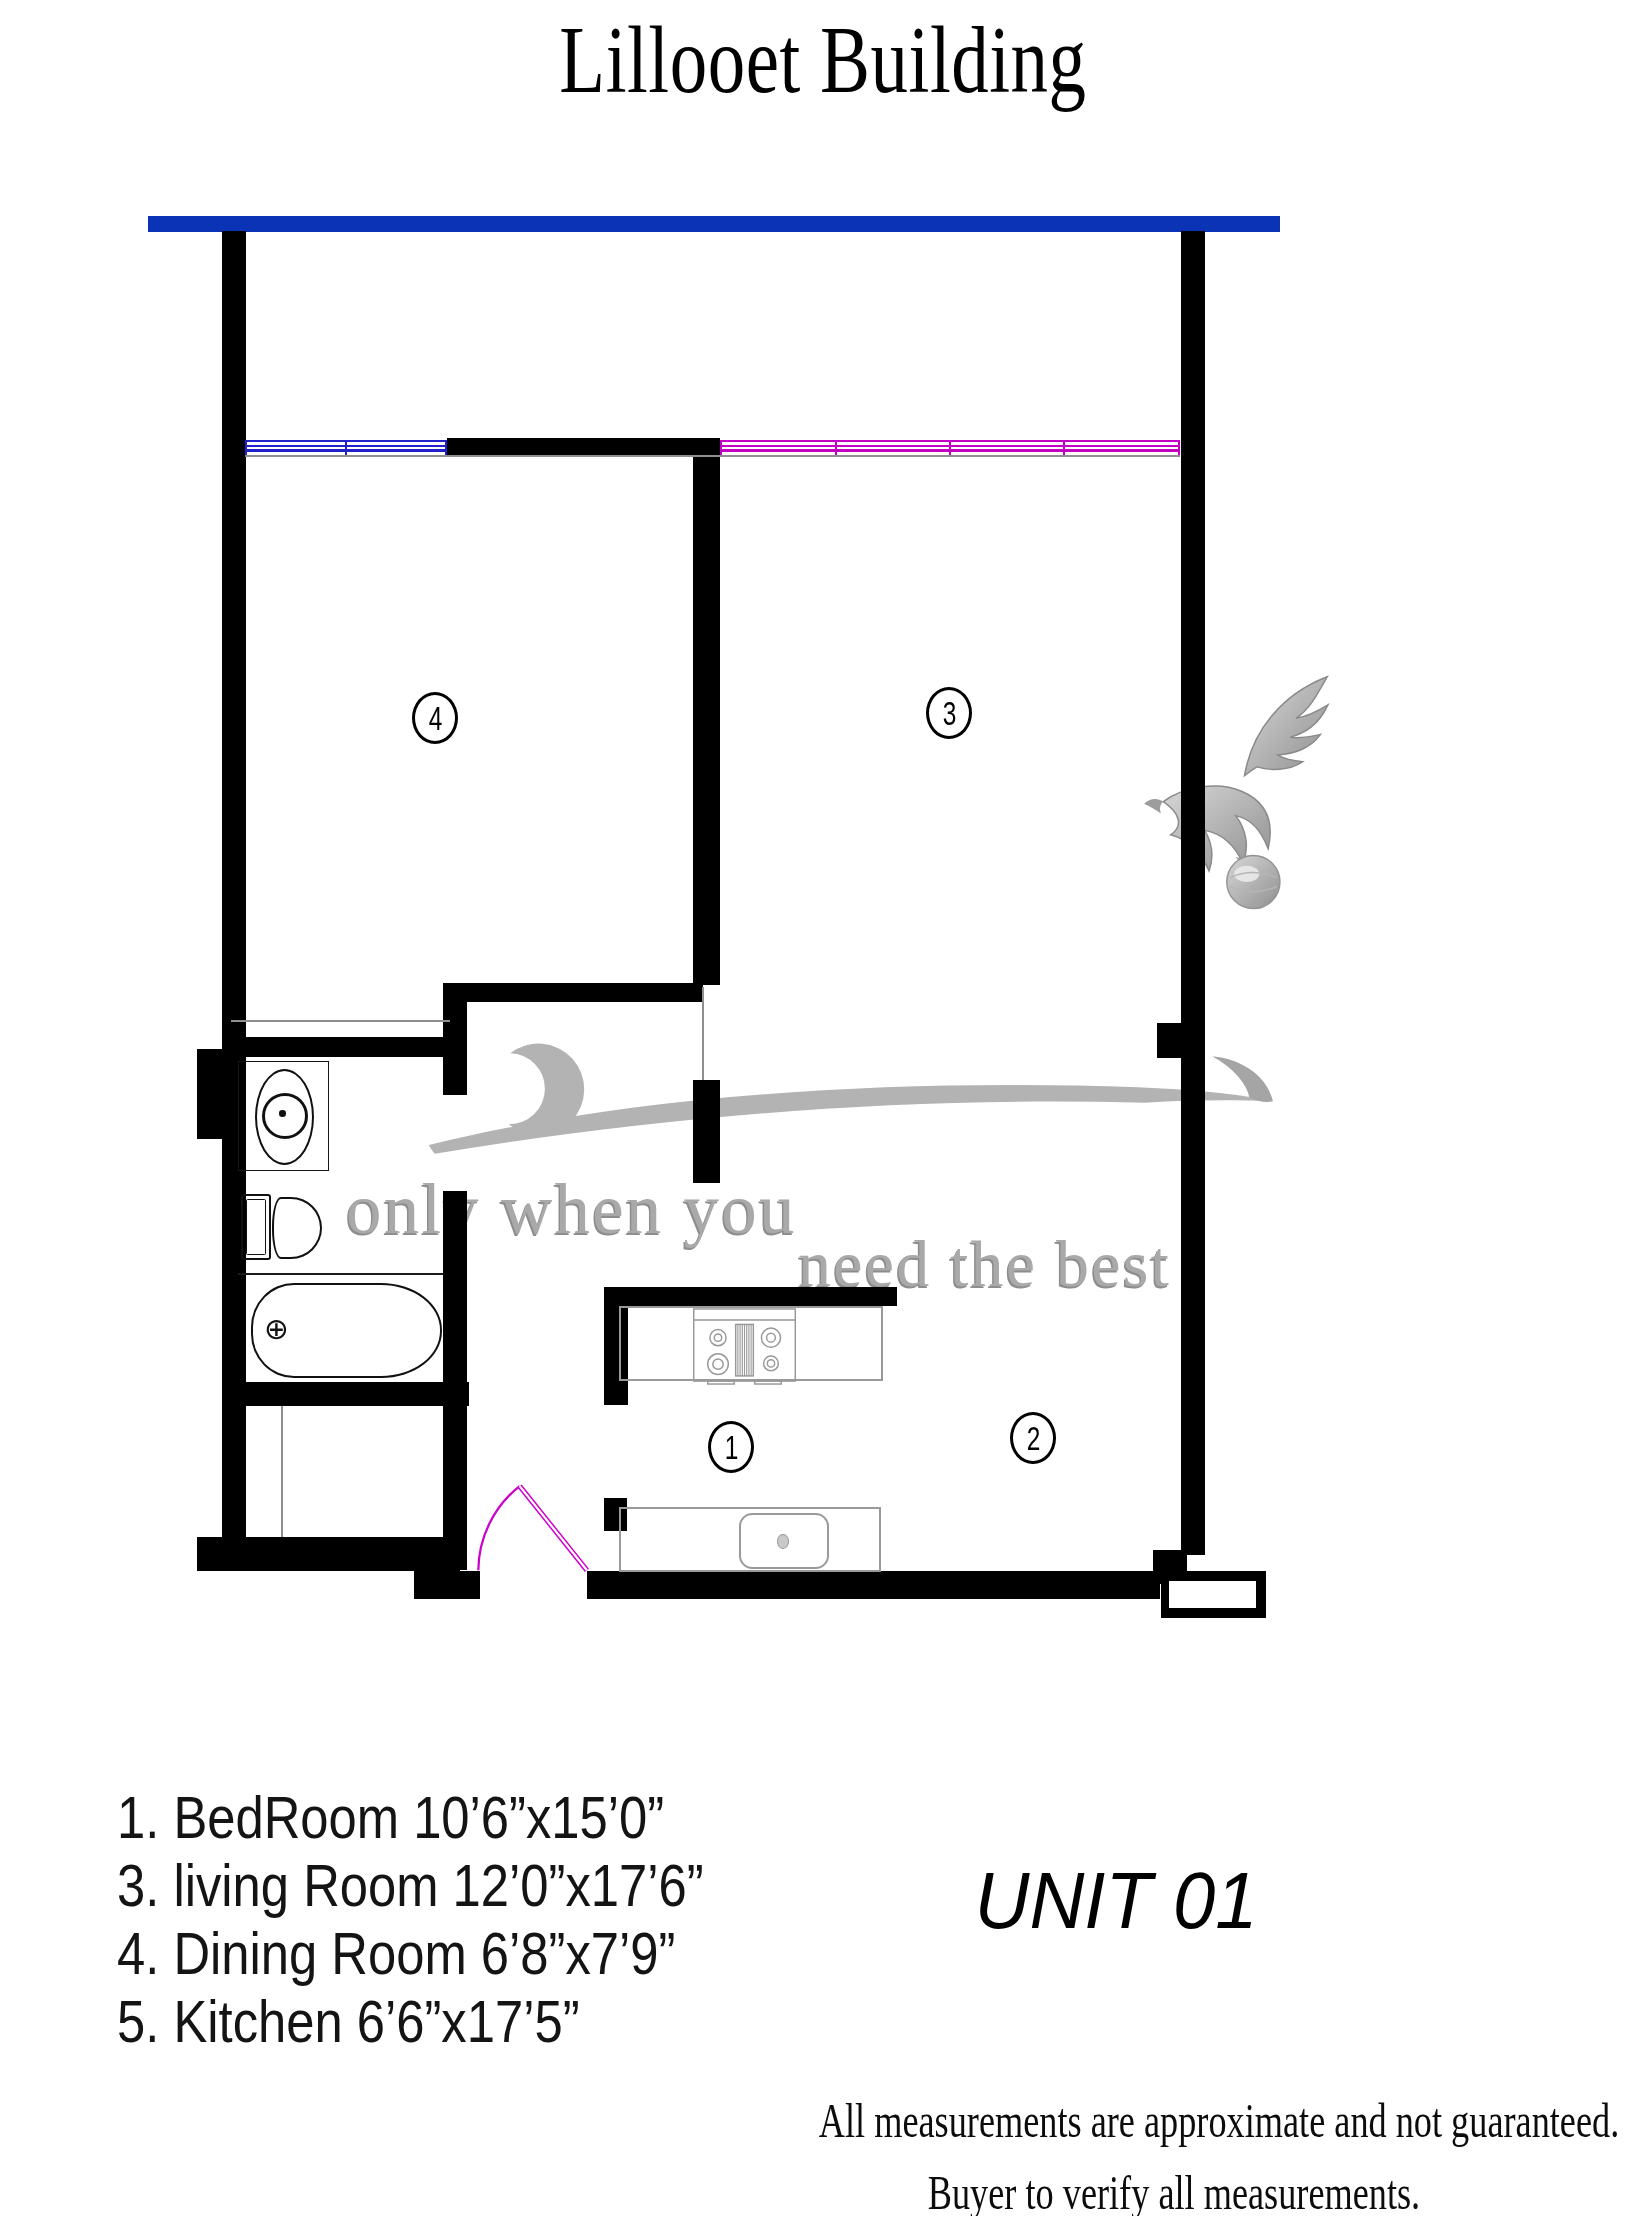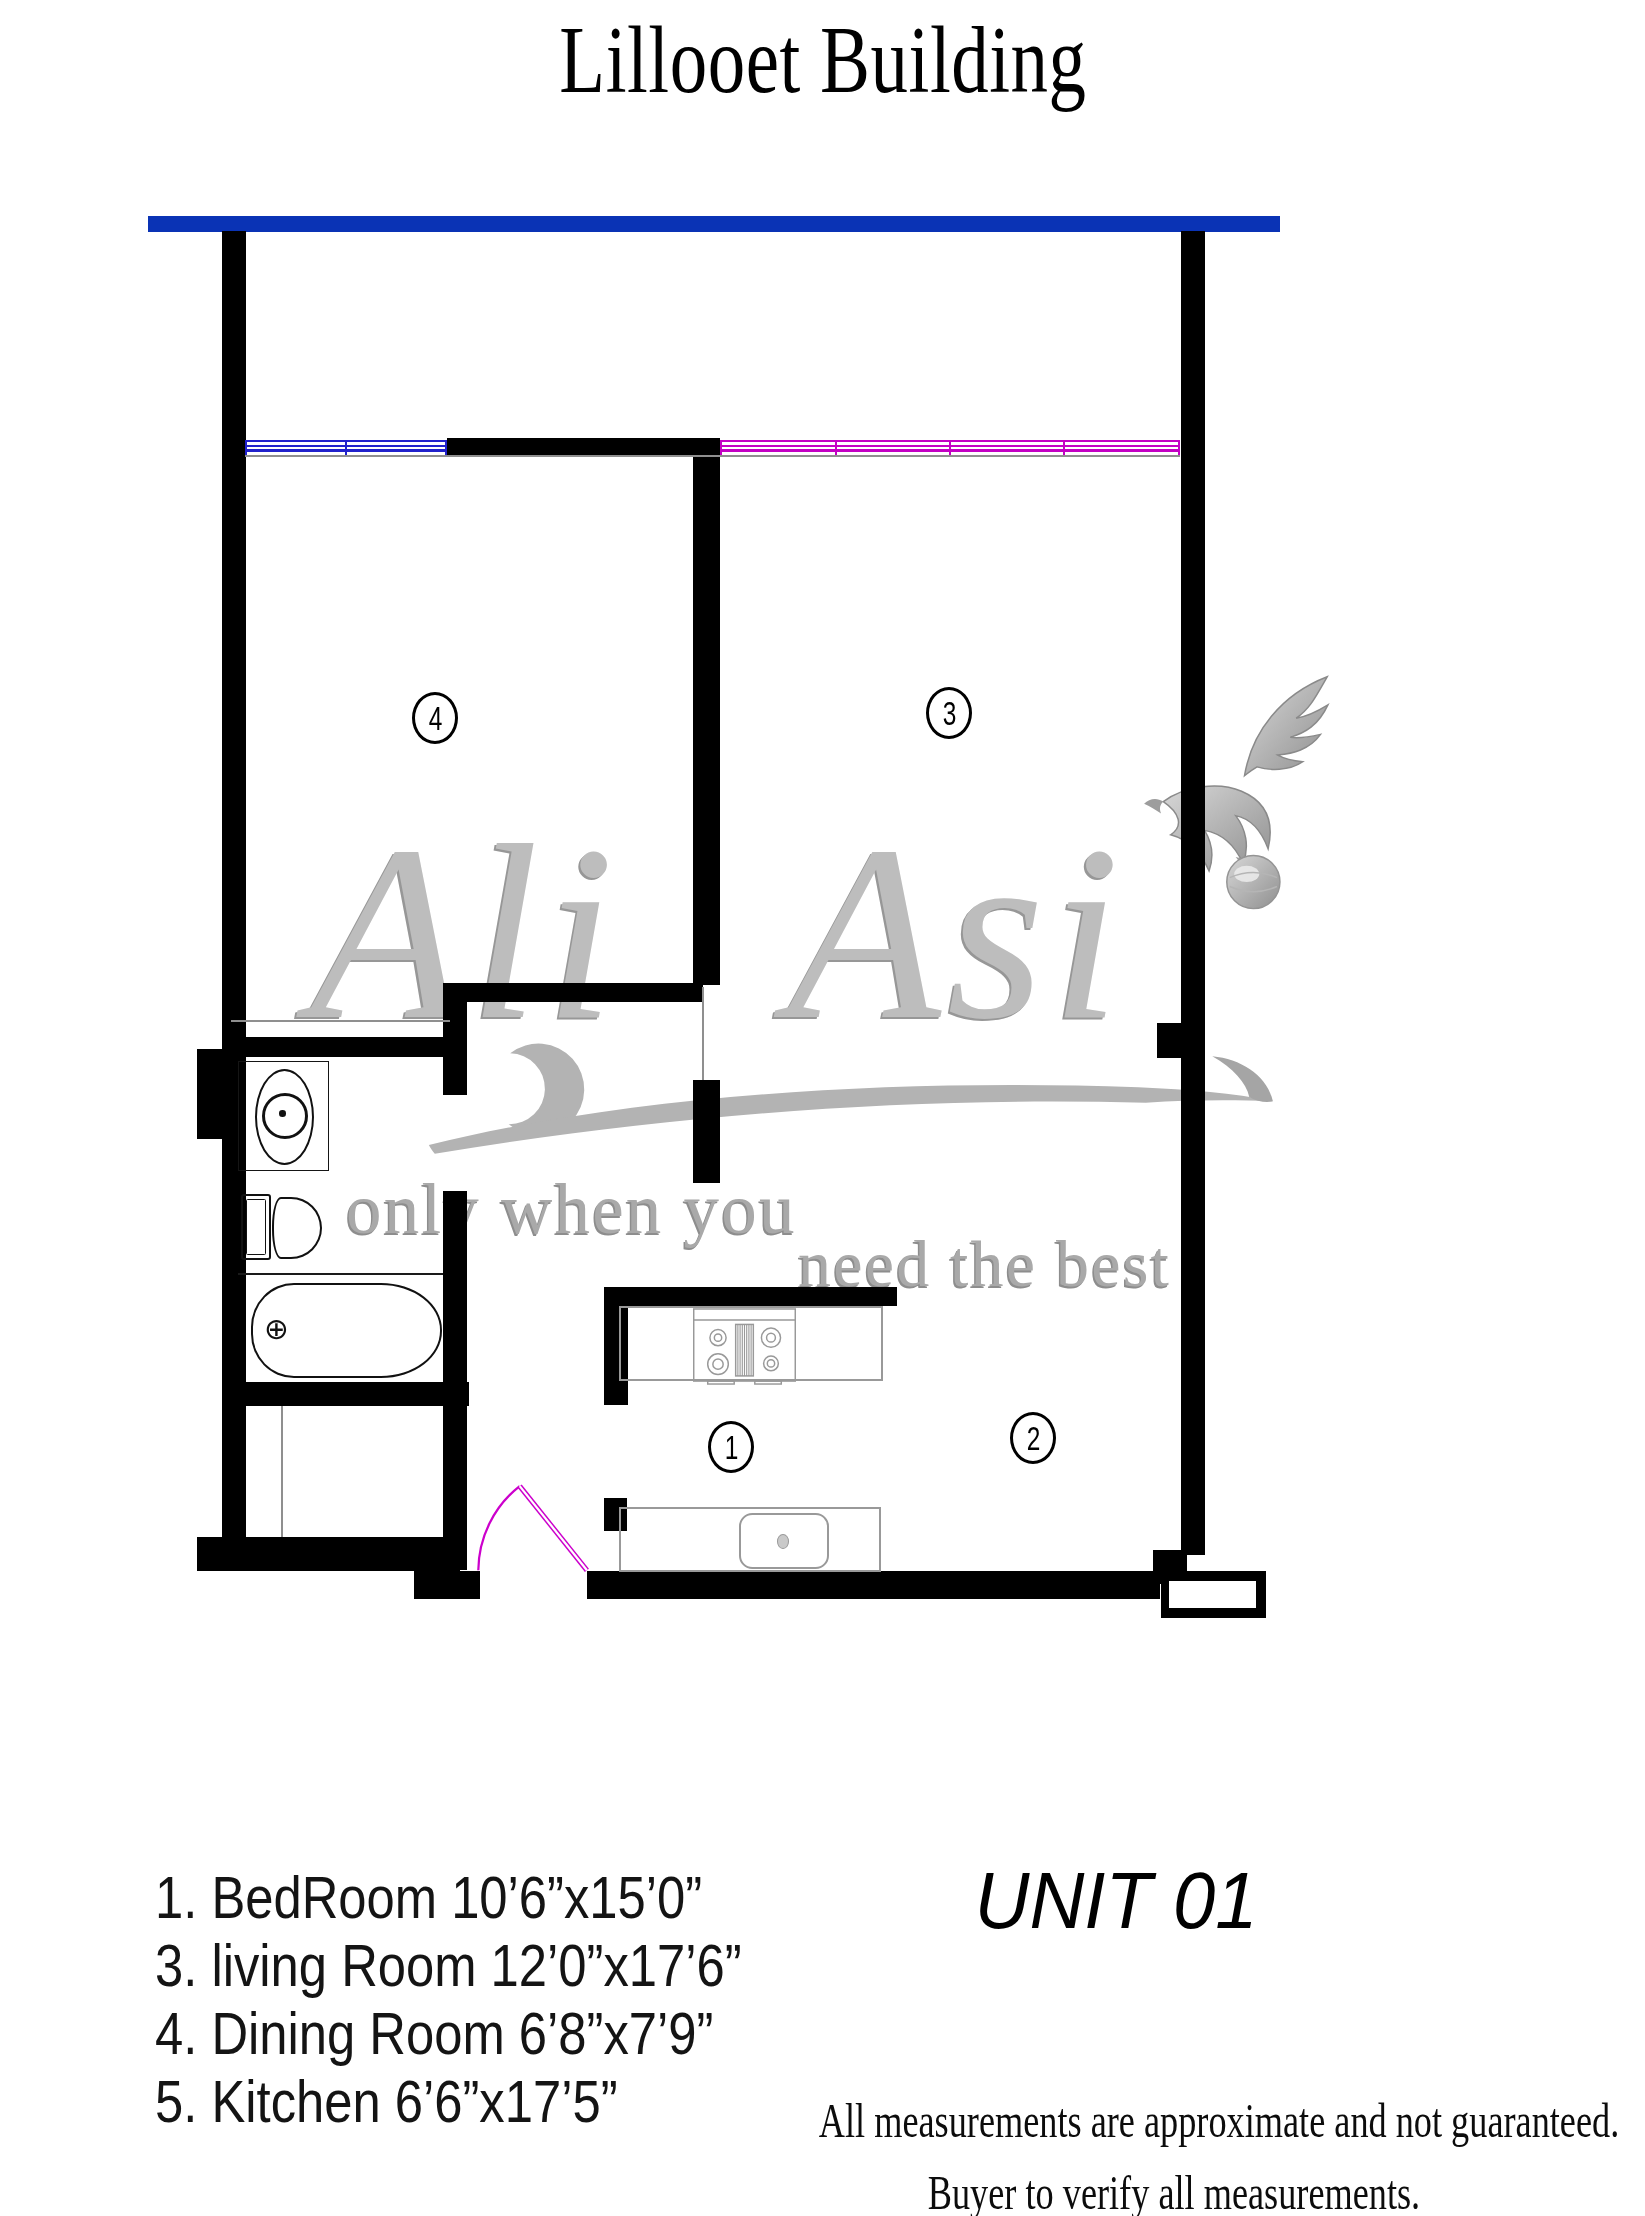--- a/index.html
+++ b/index.html
@@ -47,36 +47,35 @@
   .marker span{font-size:34px;color:#000;transform:scaleX(0.72);display:inline-block;}
   
   .wm-brand{position:absolute;left:310px;top:807px;font-family:"Liberation Serif",serif;font-style:italic;
     font-size:251px;color:var(--c-watermark,#bdbdbd);white-space:nowrap;word-spacing:103px;letter-spacing:5.9px;
     text-shadow:-2.2px 2.2px 0 #979797;line-height:1;}
   .wm-tag{position:absolute;font-family:"Liberation Serif",serif;color:#a9a9a9;white-space:nowrap;
     text-shadow:-1.5px 1.5px 0 #8d8d8d;}
   .wm-tag1{left:346px;top:1169px;font-size:71px;letter-spacing:2.2px;}
   .wm-tag2{left:798px;top:1226px;font-size:66px;letter-spacing:2.2px;}
   
-  .legend{position:absolute;left:117px;top:1864px;color:#141414;margin-left:38px;}
+  .legend{position:absolute;left:117px;top:1784px;color:#141414;}
   .legend .li{font-size:59px;line-height:68px;transform:scaleX(0.86);transform-origin:left center;white-space:nowrap;}
   .unit{position:absolute;left:909px;top:1859px;width:414px;text-align:center;color:#000;font-style:italic;}
   .unit .uname{font-size:80px;line-height:83px;transform:scaleX(0.95);transform-origin:center;white-space:nowrap;}
   .unit .uarea{font-size:47px;margin-top:16.3px;white-space:nowrap;}
   .disclaimer{position:absolute;left:694px;top:2085px;width:960px;text-align:center;color:#0c0c0c;
     font-family:"Liberation Serif",serif;}
   .disclaimer .dline{font-size:49px;line-height:72px;transform:scaleX(0.74);transform-origin:center;white-space:nowrap;}
   svg{position:absolute;overflow:visible;}
   .doorline{stroke:var(--c-door-magenta,#cc00cc);fill:none;}
 </style>
 </head>
 <body>
 
 <div id="watermark-layer">
-  <div class="wm-brand">Ali Asi</div>
 
   <svg style="left:1141px;top:665px;" width="207" height="251" viewBox="0 0 280 340">
     <defs>
       <linearGradient id="eg" x1="0" y1="0" x2="1" y2="1">
         <stop offset="0" stop-color="#d8d8d8"></stop>
           <stop offset="1" stop-color="#8f8f8f"></stop>
       </linearGradient>
     </defs>
     <path fill="url(#eg)" stroke="#8a8a8a" stroke-width="2" d="M140 150 C150 90 190 40 252 16 C236 44 228 60 210 72 C226 70 240 62 253 54 C240 82 222 92 202 98 C216 100 230 97 243 94 C228 115 205 120 185 122 C196 128 208 130 219 131 C200 144 174 143 157 138 C150 142 145 146 140 150 Z"></path>
     <path fill="url(#eg)" stroke="#8a8a8a" stroke-width="2" d="M30 185 C60 163 106 158 136 171 C169 185 181 210 172 249 C162 222 148 208 128 204 C142 222 147 246 138 269 C126 242 108 228 86 224 C98 244 98 262 92 279 C80 252 62 236 40 230 C58 218 52 200 30 185 Z"></path>

